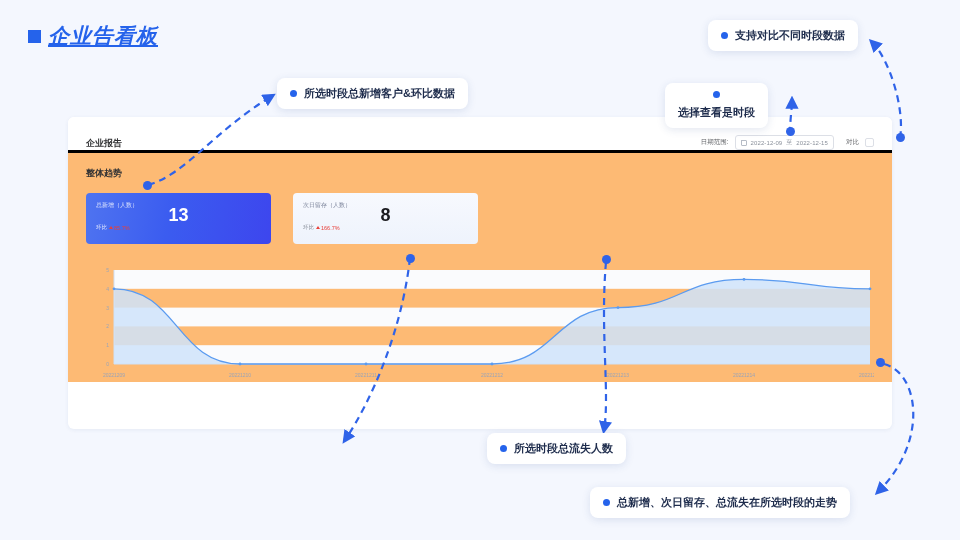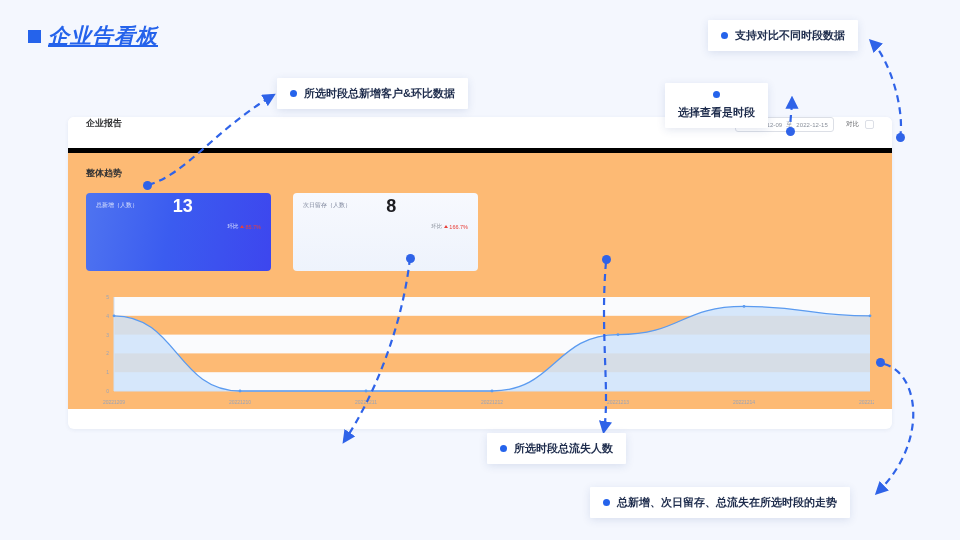--- a/index.html
+++ b/index.html
@@ -24,24 +24,24 @@
   
   .panel {
     position: absolute; left: 68px; top: 117px;
     width: 824px; height: 312px;
     background: #ffffff;
     border-radius: 6px;
     box-shadow: 0 1px 4px rgba(30,60,120,.07);
     overflow: hidden;
   }
   .panel-header {
-    height: 36px; display: flex; align-items: flex-start;
+    height: 36px; display: flex; align-items: flex-end;
     justify-content: space-between;
     padding: 0 18px;
-    border-bottom: 5px solid #000000;
+    border-bottom: 3px solid #000000;
     background: #fff;
   }
   .panel-header .ph-title { font-size: 9px; color: #303133; font-weight: bold; }
   .panel-body { padding: 14px 18px 0 18px; background:#fdba74; }
   .section-title { font-size: 9px; font-weight: bold; color: #303133; margin-bottom: 13px; }
 
   
   .date-ctl { display: flex; align-items: center; gap: 6px; }
   .date-ctl .dc-label { font-size: 6.5px; color: #606266; }
   .date-range-box {
@@ -54,23 +54,23 @@
     content:""; position:absolute; left:-0.8px; right:-0.8px; top:-0.8px; height:1.6px; background:#b6bcc6;
   }
   .date-txt { font-size: 6px; color: #8a909b; letter-spacing: .1px; }
   .date-sep { font-size: 6px; color: #8a909b; }
   .cmp-label { font-size: 6.5px; color: #606266; margin-left: 6px; }
   .cmp-box { width: 9px; height: 9px; border: 1px solid #dcdfe6; border-radius: 2px; background:#fff; }
 
   
   .cards { display: flex; gap: 22px; }
   .card {
-    width: 185px; height: 78px; border-radius: 4px;
+    width: 185px; height: 51px; border-radius: 4px;
     padding: 8px 10px 19px 10px;
-    display: flex; flex-direction: row; justify-content: space-between;
+    display: flex; flex-direction: column; justify-content: space-between;
     position: relative;
   }
   .card.primary { background: linear-gradient(100deg,#4f74f0 0%,#3b5cf0 45%,#3d46ee 100%); }
   .card.plain { background: linear-gradient(180deg,#f7f9fe 0%,#eef3fc 100%); }
   .card-label { font-size: 6px; }
   .card.primary .card-label { color: #dde4fd; }
   .card.plain .card-label { color: #7a8299; }
   .card-value { font-size: 18px; font-weight: bold; text-align: center; line-height: 1; margin-top: -4px;}
   .card.primary .card-value { color: #ffffff; }
   .card.plain .card-value { color: #1b1b1f; }
@@ -86,21 +86,21 @@
   
   .chart-wrap { margin-top: 20px; position: relative; height: 118px; }
   .chart-svg { display:block; }
   .axis-lbl { font-size: 5px; fill: #9aa4b8; font-family:"Liberation Sans",sans-serif; }
   .ytick { font-size: 5px; fill: #9aa4b8; font-family:"Liberation Sans",sans-serif; }
 
   
   .callout {
     position: absolute;
     background: #ffffff;
-    border-radius: 1px;
+    border-radius: 8px;
     box-shadow: 0 2px 8px rgba(40,70,140,.13);
     display: flex; align-items: center; gap: 7px;
     padding: 8px 13px;
     font-size: 11px; font-weight: bold; color: #1f2d4d;
     white-space: nowrap;
   }
   .callout .dot { width: 7px; height: 7px; border-radius: 50%; background: #2563eb; flex: 0 0 auto; }
 
   
   .anchor-dot { position: absolute; width: 9px; height: 9px; border-radius: 50%; background: #2f63e8; }

